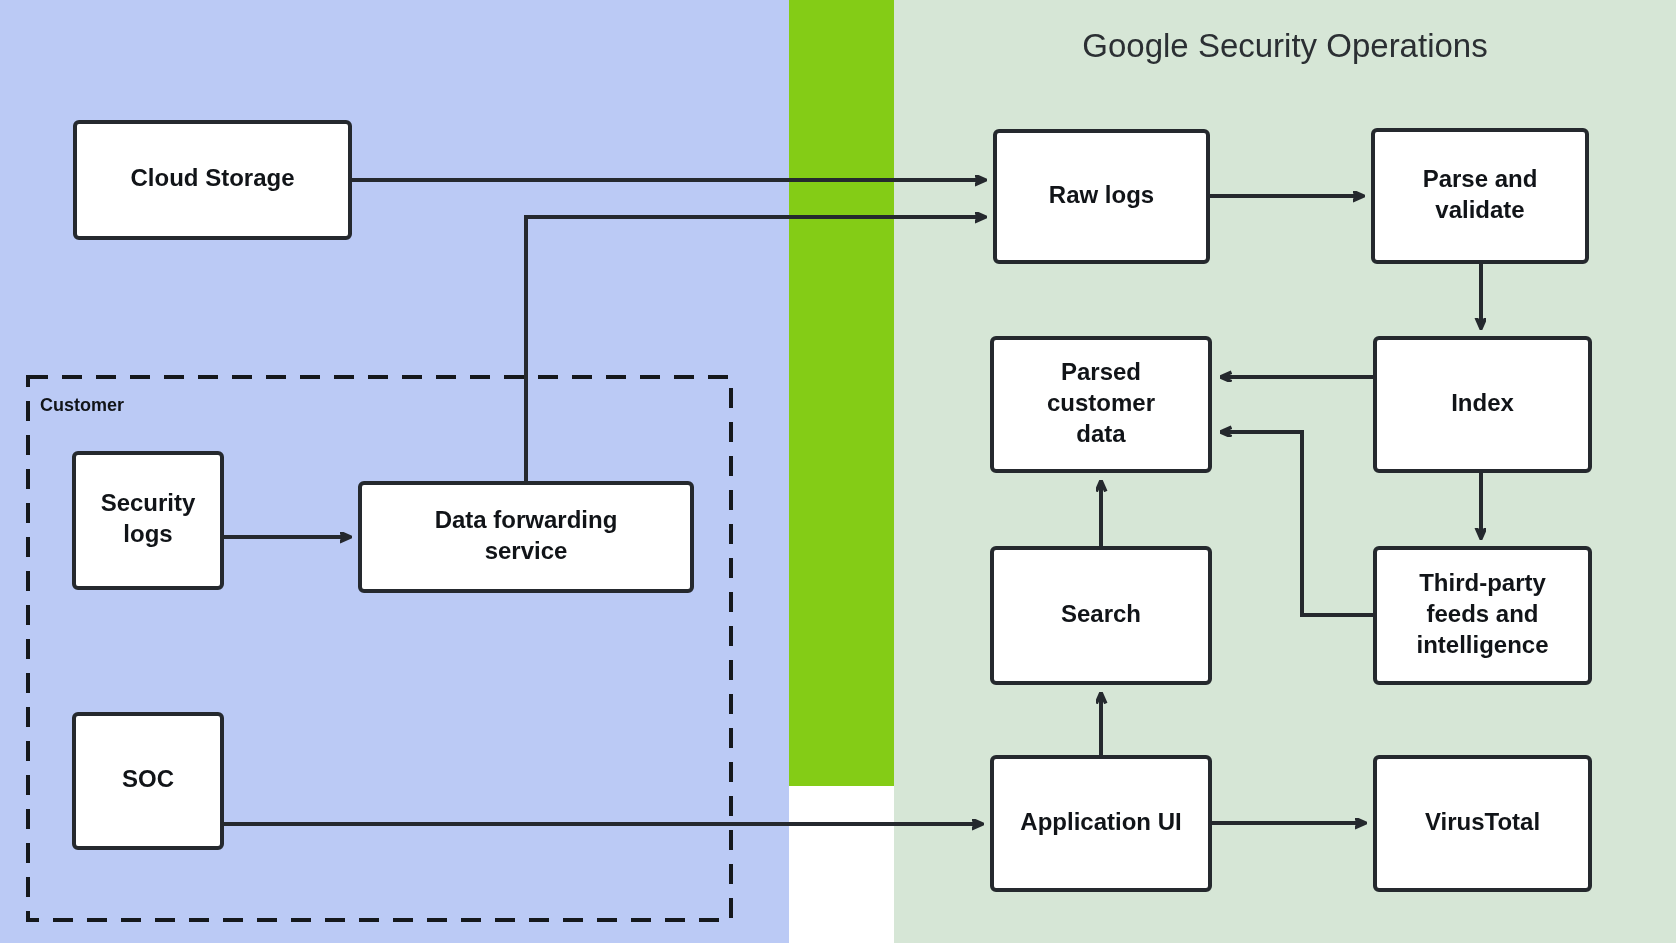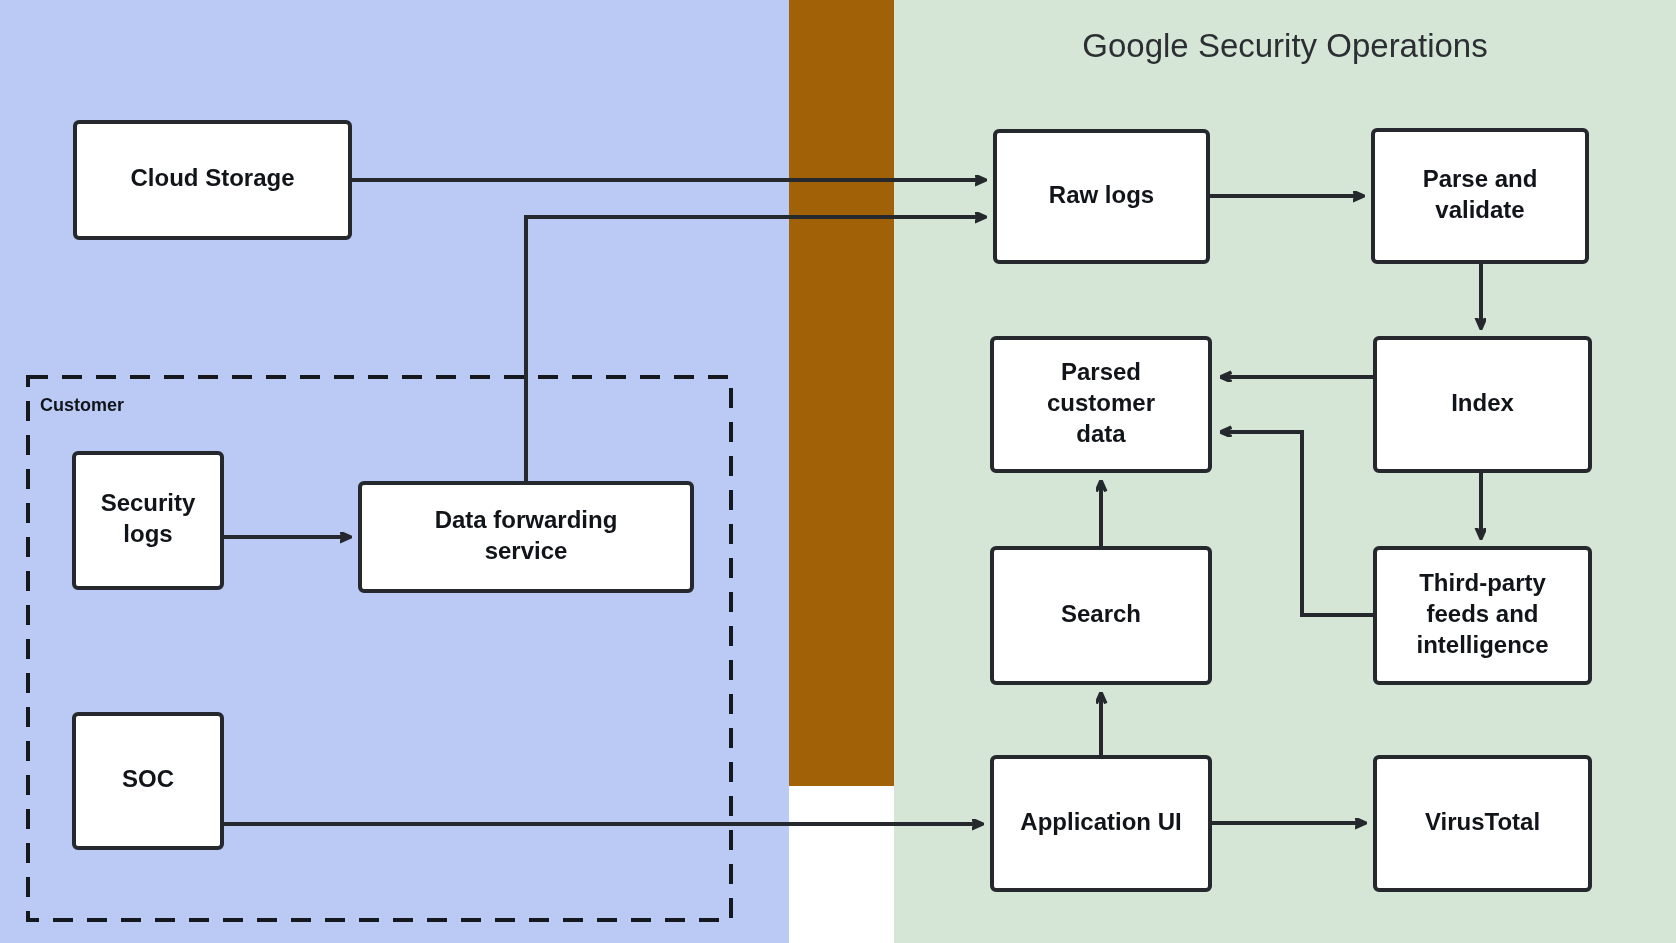--- a/index.html
+++ b/index.html
@@ -10,21 +10,21 @@
   body {
     width: 1676px;
     height: 943px;
     overflow: hidden;
     font-family: "Liberation Sans", sans-serif;
   }
   #diagram-root {
     position: relative;
     width: 1676px;
     height: 786px;
-    background: #a16207;
+    background: #84cc16;
   }
   svg.canvas {
     position: absolute;
     top: 0;
     left: 0;
     width: 1676px;
     height: 943px;
   }
   .node-label {
     font-family: "Liberation Sans", sans-serif;

